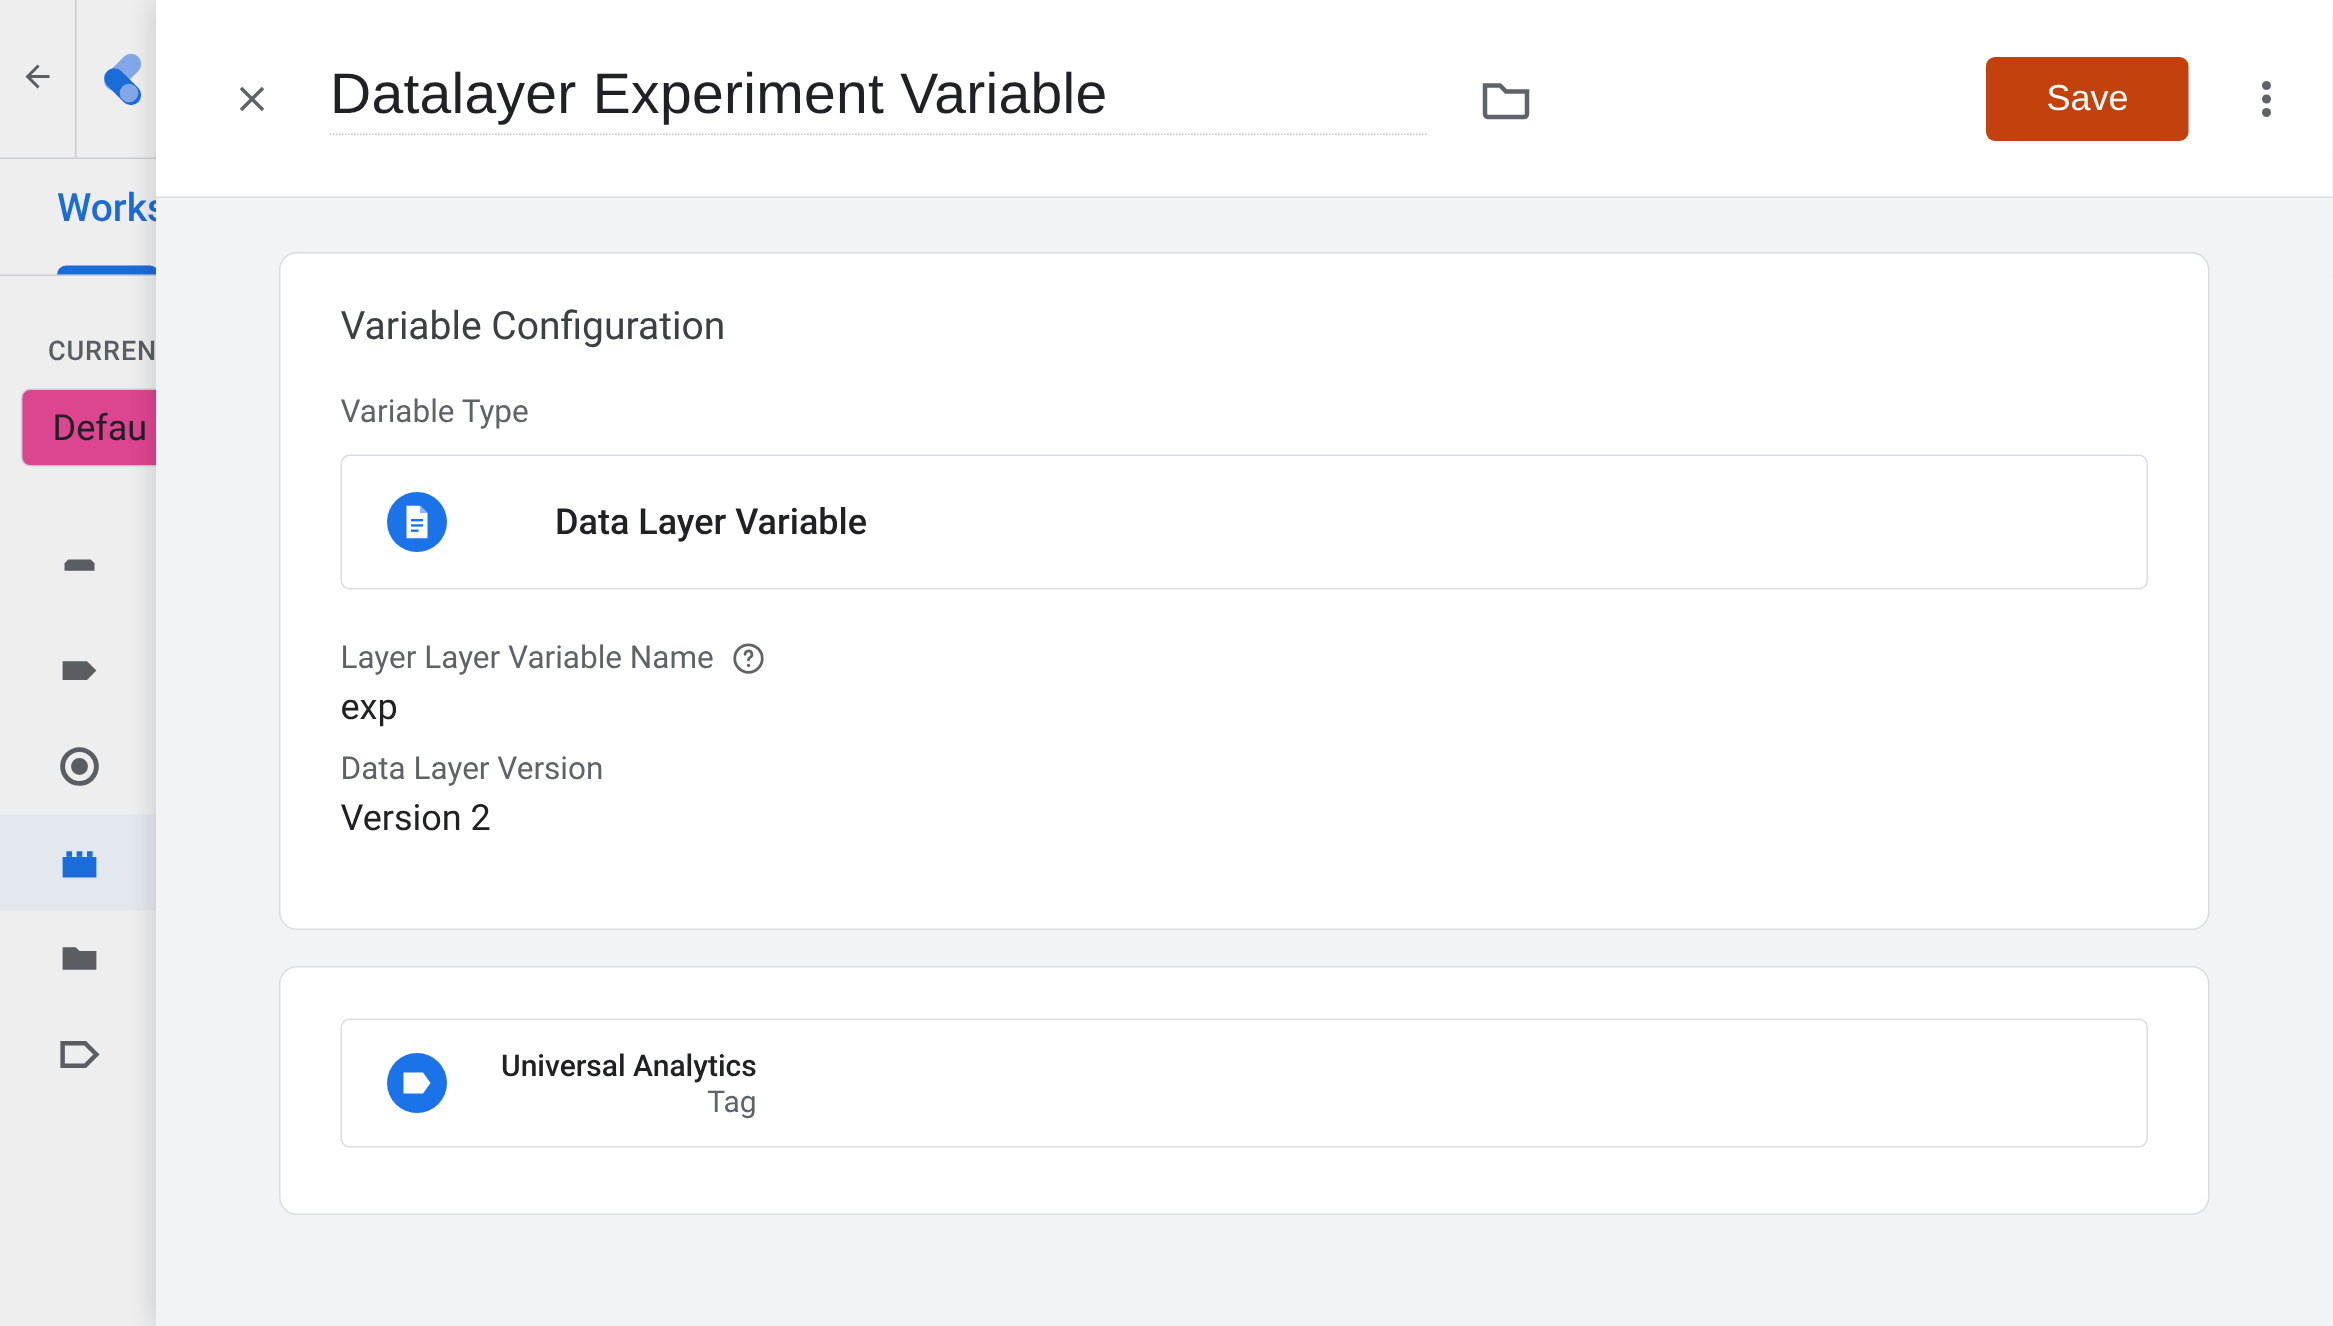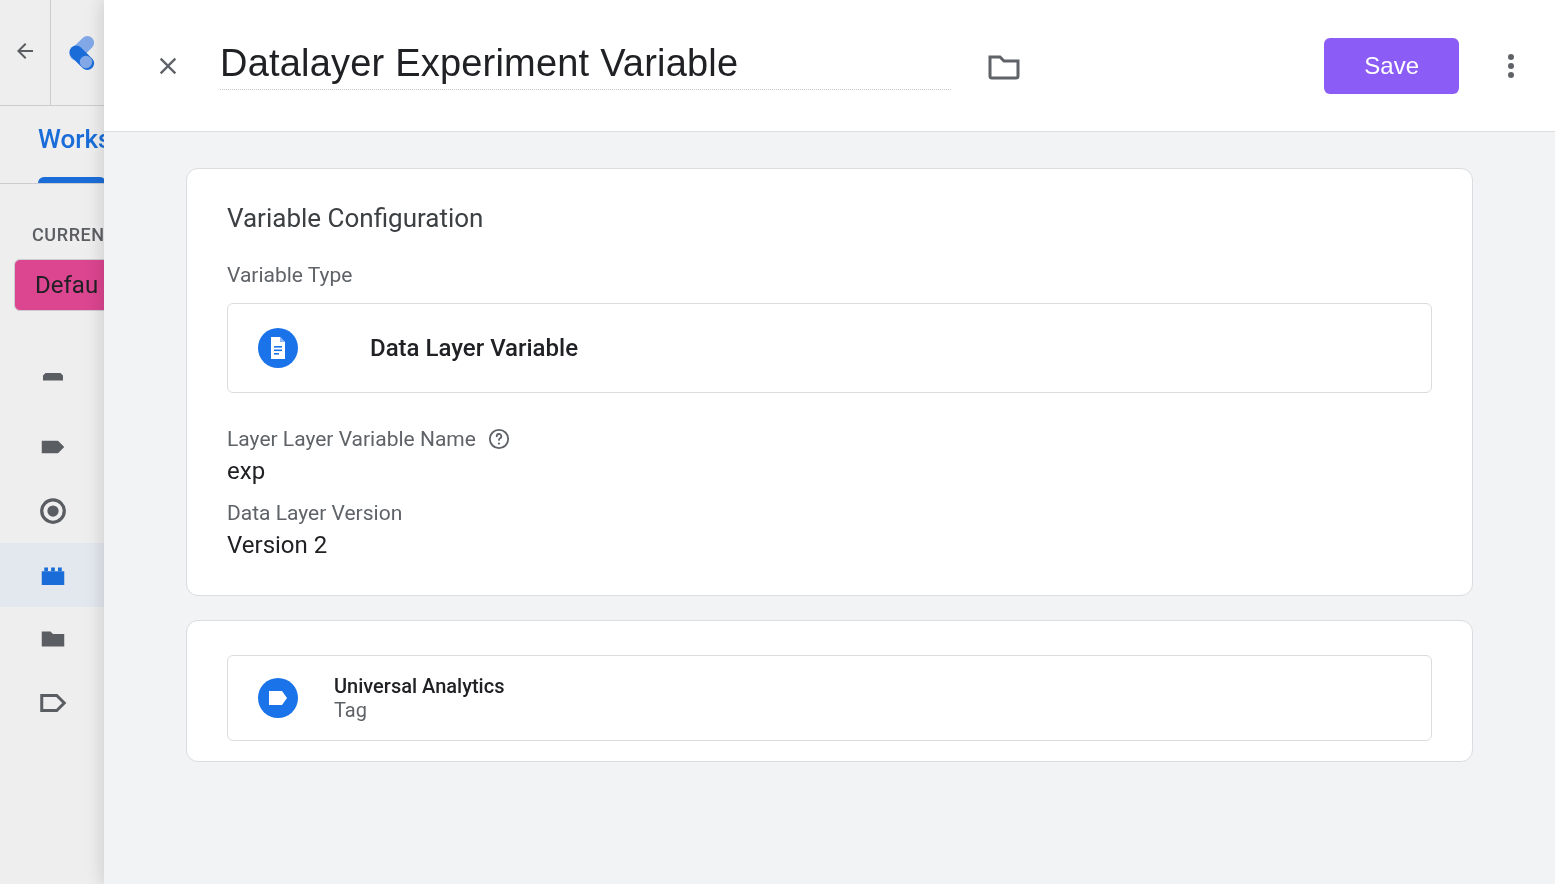--- a/index.html
+++ b/index.html
@@ -28,41 +28,41 @@
 
   
   .sheet { position: absolute; top: 0; left: 104px; right: 0; bottom: 0; background: #f1f3f4; box-shadow: -2px 0 16px rgba(0,0,0,.14); }
   .sheet-header { height: 132px; background: #fff; border-bottom: 1px solid #dadce0; display: flex; align-items: center; padding: 0 20px 0 40px; gap: 28px; }
   .close-btn { width: 48px; height: 48px; border-radius: 50%; display: inline-flex; align-items: center; justify-content: center; cursor: pointer; }
   .close-btn svg { width: 28px; height: 28px; fill: #5f6368; }
   .title-input { flex: 0 1 auto; font-size: 38px; color: #202124; letter-spacing: .2px; border: none; outline: none; border-bottom: 1px dotted #c4c7c5; padding-bottom: 4px; background: transparent; }
   .folder-btn { display: inline-flex; align-items: center; justify-content: center; margin-left: 8px; }
   .folder-btn svg { width: 34px; height: 28px; fill: none; stroke: #5f6368; stroke-width: 3; }
   .sheet-header-spacer { flex: 1; }
-  .save-btn { background: #8b5cf6; color: #fff; font-size: 24px; font-weight: 500; border: none; border-radius: 6px; height: 56px; padding: 0 40px; cursor: pointer; }
+  .save-btn { background: #c2410c; color: #fff; font-size: 24px; font-weight: 500; border: none; border-radius: 6px; height: 56px; padding: 0 40px; cursor: pointer; }
   .more-btn { width: 48px; height: 48px; border-radius: 50%; display: inline-flex; align-items: center; justify-content: center; cursor: pointer; }
   .more-btn svg { width: 6px; height: 24px; }
 
   .sheet-body { padding: 36px 82px; display: flex; flex-direction: column; gap: 24px; }
-  .card { background: #fff; border: 1px solid #dadce0; border-radius: 12px; padding: 34px 40px 20px; }
+  .card { background: #fff; border: 1px solid #dadce0; border-radius: 12px; padding: 34px 40px 44px; }
   .card h2 { font-size: 26px; font-weight: 400; color: #3c4043; margin-bottom: 30px; }
   .field-label { color: #5f6368; font-size: 21px; display: inline-flex; align-items: center; gap: 12px; margin-bottom: 6px; }
   .help-ico { width: 22px; height: 22px; }
   .type-box { border: 1px solid #dadce0; border-radius: 6px; display: flex; align-items: center; gap: 36px; padding: 24px 30px; margin: 10px 0 34px; }
   .type-icon { width: 40px; height: 40px; border-radius: 50%; background: #1a73e8; color: #fff; display: inline-flex; align-items: center; justify-content: center; }
   .type-icon svg { width: 20px; height: 22px; fill: #fff; }
   .type-name { font-size: 24px; font-weight: 500; color: #202124; margin-left: 36px; }
   .field-value { font-size: 24px; color: #202124; margin-bottom: 16px; }
   .field-value:last-child { margin-bottom: 0; }
 
   .ref-row { border: 1px solid #dadce0; border-radius: 6px; display: flex; align-items: center; gap: 36px; padding: 18px 30px; }
   .ref-icon { width: 40px; height: 40px; border-radius: 50%; background: #1a73e8; display: inline-flex; align-items: center; justify-content: center; }
   .ref-icon svg { width: 20px; height: 18px; fill: #fff; }
   .ref-text .ref-name { font-size: 20px; font-weight: 500; color: #202124; }
-  .ref-text .ref-type { font-size: 20px; color: #5f6368; }
+  .ref-text .ref-type { font-size: 20px; color: #5f6368; text-align: right; }
 </style>
 </head>
 <body>
 
 <div class="bg">
   <div class="bg-top">
     <div class="bg-back">
       <svg viewBox="0 0 24 24">
           <path d="M20 11H7.83l5.59-5.59L12 4l-8 8 8 8 1.41-1.41L7.83 13H20z"></path>
         </svg>

